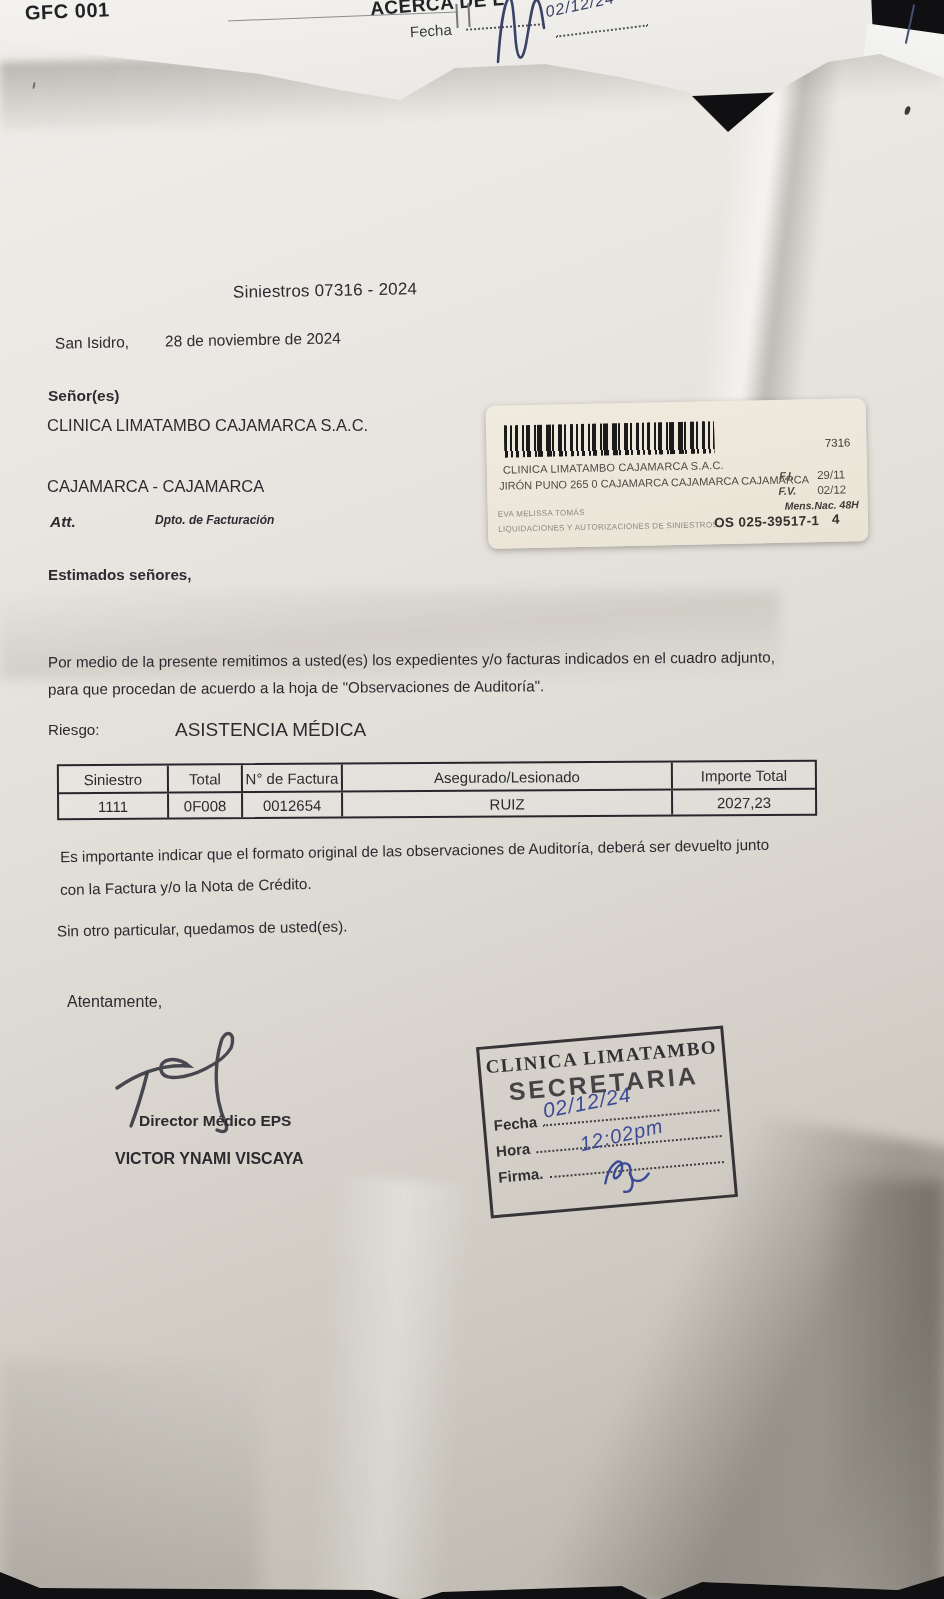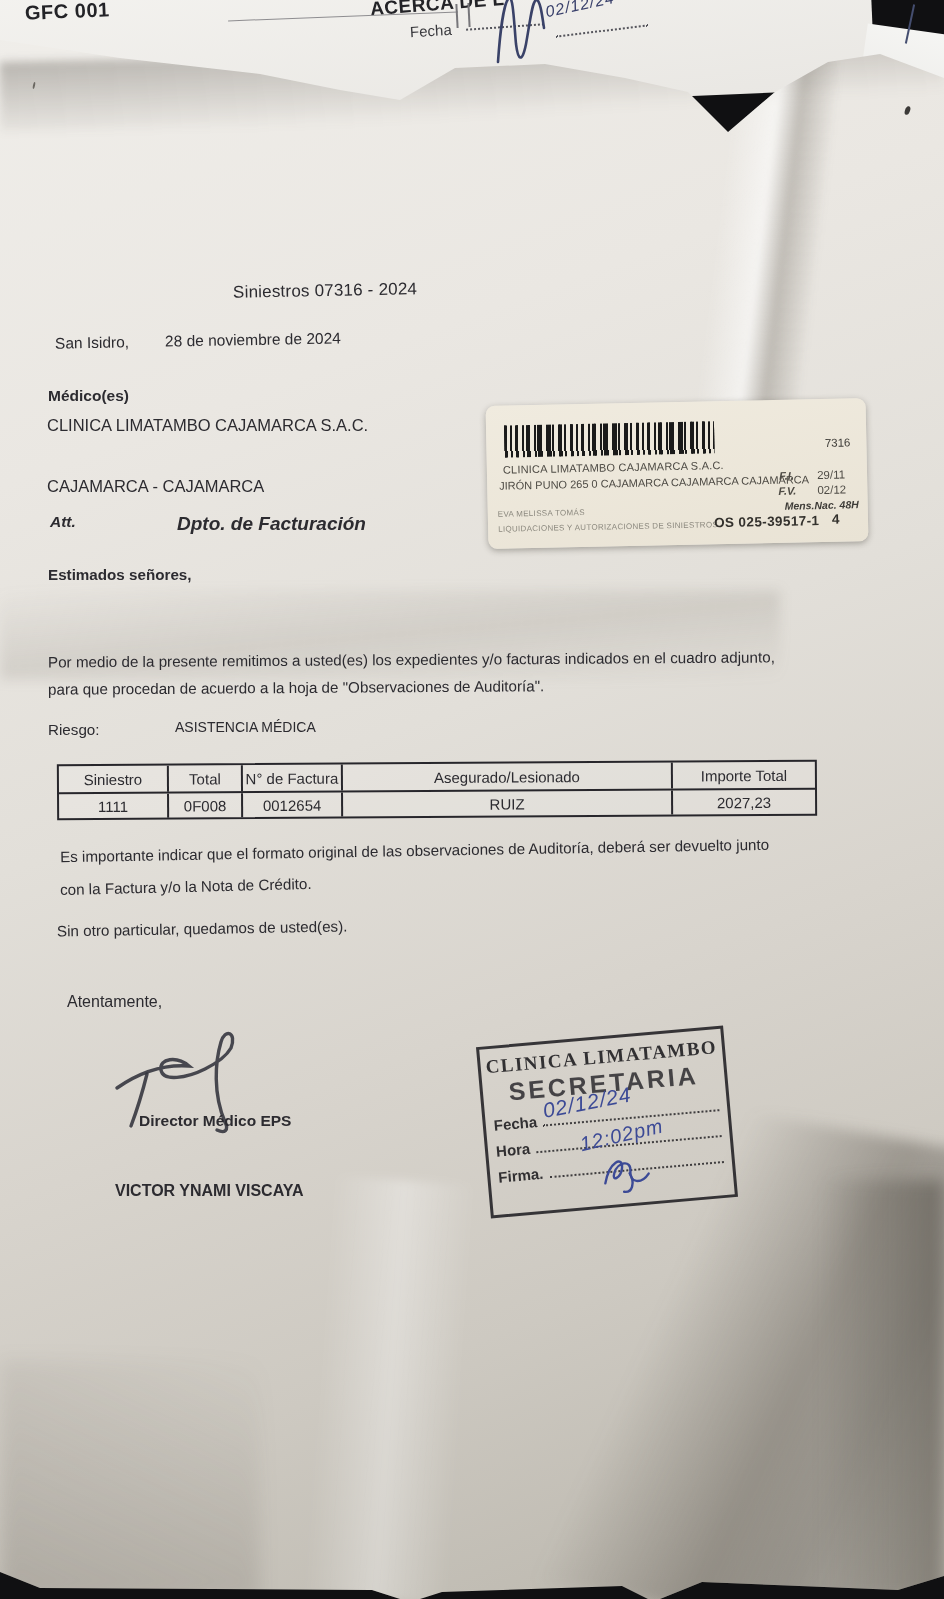--- a/index.html
+++ b/index.html
@@ -57,31 +57,31 @@
   
   .t{position:absolute;white-space:nowrap;}
   .title{left:233px;top:281px;font-size:17px;letter-spacing:.2px;transform:rotate(-1.1deg);}
   .city{left:55px;top:334px;font-size:15.5px;transform:rotate(-1deg);}
   .date{left:165px;top:331px;font-size:15.5px;transform:rotate(-1deg);}
   .salutation{left:48px;top:387px;font-size:15.5px;font-weight:bold;}
   .company{left:47px;top:416px;font-size:16.5px;}
   .addr1{left:47px;top:446px;font-size:16.5px;}
   .addr2{left:47px;top:477px;font-size:16.5px;}
   .att-label{left:50px;top:513px;font-size:15.5px;font-weight:bold;font-style:italic;}
-  .att-value{left:177px;top:513px;font-size:19px;font-weight:600;font-style:italic;text-align:right;}
+  .att-value{left:155px;top:513px;font-size:12px;font-weight:600;font-style:italic;text-align:right;}
   .greeting{left:48px;top:566px;font-size:15.2px;font-weight:bold;}
   .body1a{left:48px;top:651px;font-size:15.2px;transform:rotate(-.4deg);}
   .body1b{left:48px;top:679px;font-size:15.2px;transform:rotate(-.4deg);}
   .riesgo-label{left:48px;top:721px;font-size:15.2px;}
-  .riesgo-value{left:175px;top:719px;font-size:14px;}
+  .riesgo-value{left:175px;top:719px;font-size:19px;}
   .note1{left:60px;top:842px;font-size:15.2px;transform:rotate(-1deg);}
   .note2{left:60px;top:878px;font-size:15.2px;transform:rotate(-1.4deg);}
   .closing{left:57px;top:920px;font-size:15.2px;transform:rotate(-1deg);}
   .farewell{left:67px;top:993px;font-size:16px;}
-  .signer-name{left:115px;top:1150px;font-size:16px;font-weight:bold;margin-top:32px;}
+  .signer-name{left:115px;top:1150px;font-size:16px;font-weight:bold;}
   .signer-title{left:139px;top:1112px;font-size:15.5px;font-weight:bold;}
 
   
   .table{position:absolute;left:57px;top:762px;width:760px;border:2.5px solid #27262b;
     transform:rotate(-.35deg);font-size:15px;background:rgba(255,255,255,.14);}
   .tr{display:flex;}
   .tr.head{border-bottom:2px solid #27262b;}
   .td{height:26px;display:flex;align-items:center;justify-content:center;border-right:2px solid #27262b;}
   .tr.body .td{height:24px;}
   .td:last-child{border-right:none;}
@@ -152,21 +152,21 @@
     <div class="crease cr-right"></div>
     <div class="crease cr-bleft"></div>
     <div class="crease cr-ridge"></div>
     <div class="speck sp1"></div>
     <div class="speck sp2"></div>
 
     <div class="t title">Siniestros 07316 - 2024</div>
     <div class="t city">San Isidro,</div>
     <div class="t date">28 de noviembre de 2024</div>
 
-    <div class="t salutation">Médico(es)</div>
+    <div class="t salutation">Señor(es)</div>
     <div class="t company">CLINICA LIMATAMBO CAJAMARCA S.A.C.</div>
     <div class="t addr2">CAJAMARCA - CAJAMARCA</div>
 
     <div class="t att-label">Att.</div>
     <div class="t att-value">Dpto. de  Facturación</div>
     <div class="t greeting">Estimados señores,</div>
     <div class="t body1a">Por medio de la presente remitimos a usted(es)  los expedientes y/o facturas  indicados en el cuadro adjunto,</div>
     <div class="t body1b">para que procedan de acuerdo a la hoja de "Observaciones  de Auditoría".</div>
     <div class="t riesgo-label">Riesgo:</div>
     <div class="t riesgo-value">ASISTENCIA MÉDICA</div>

